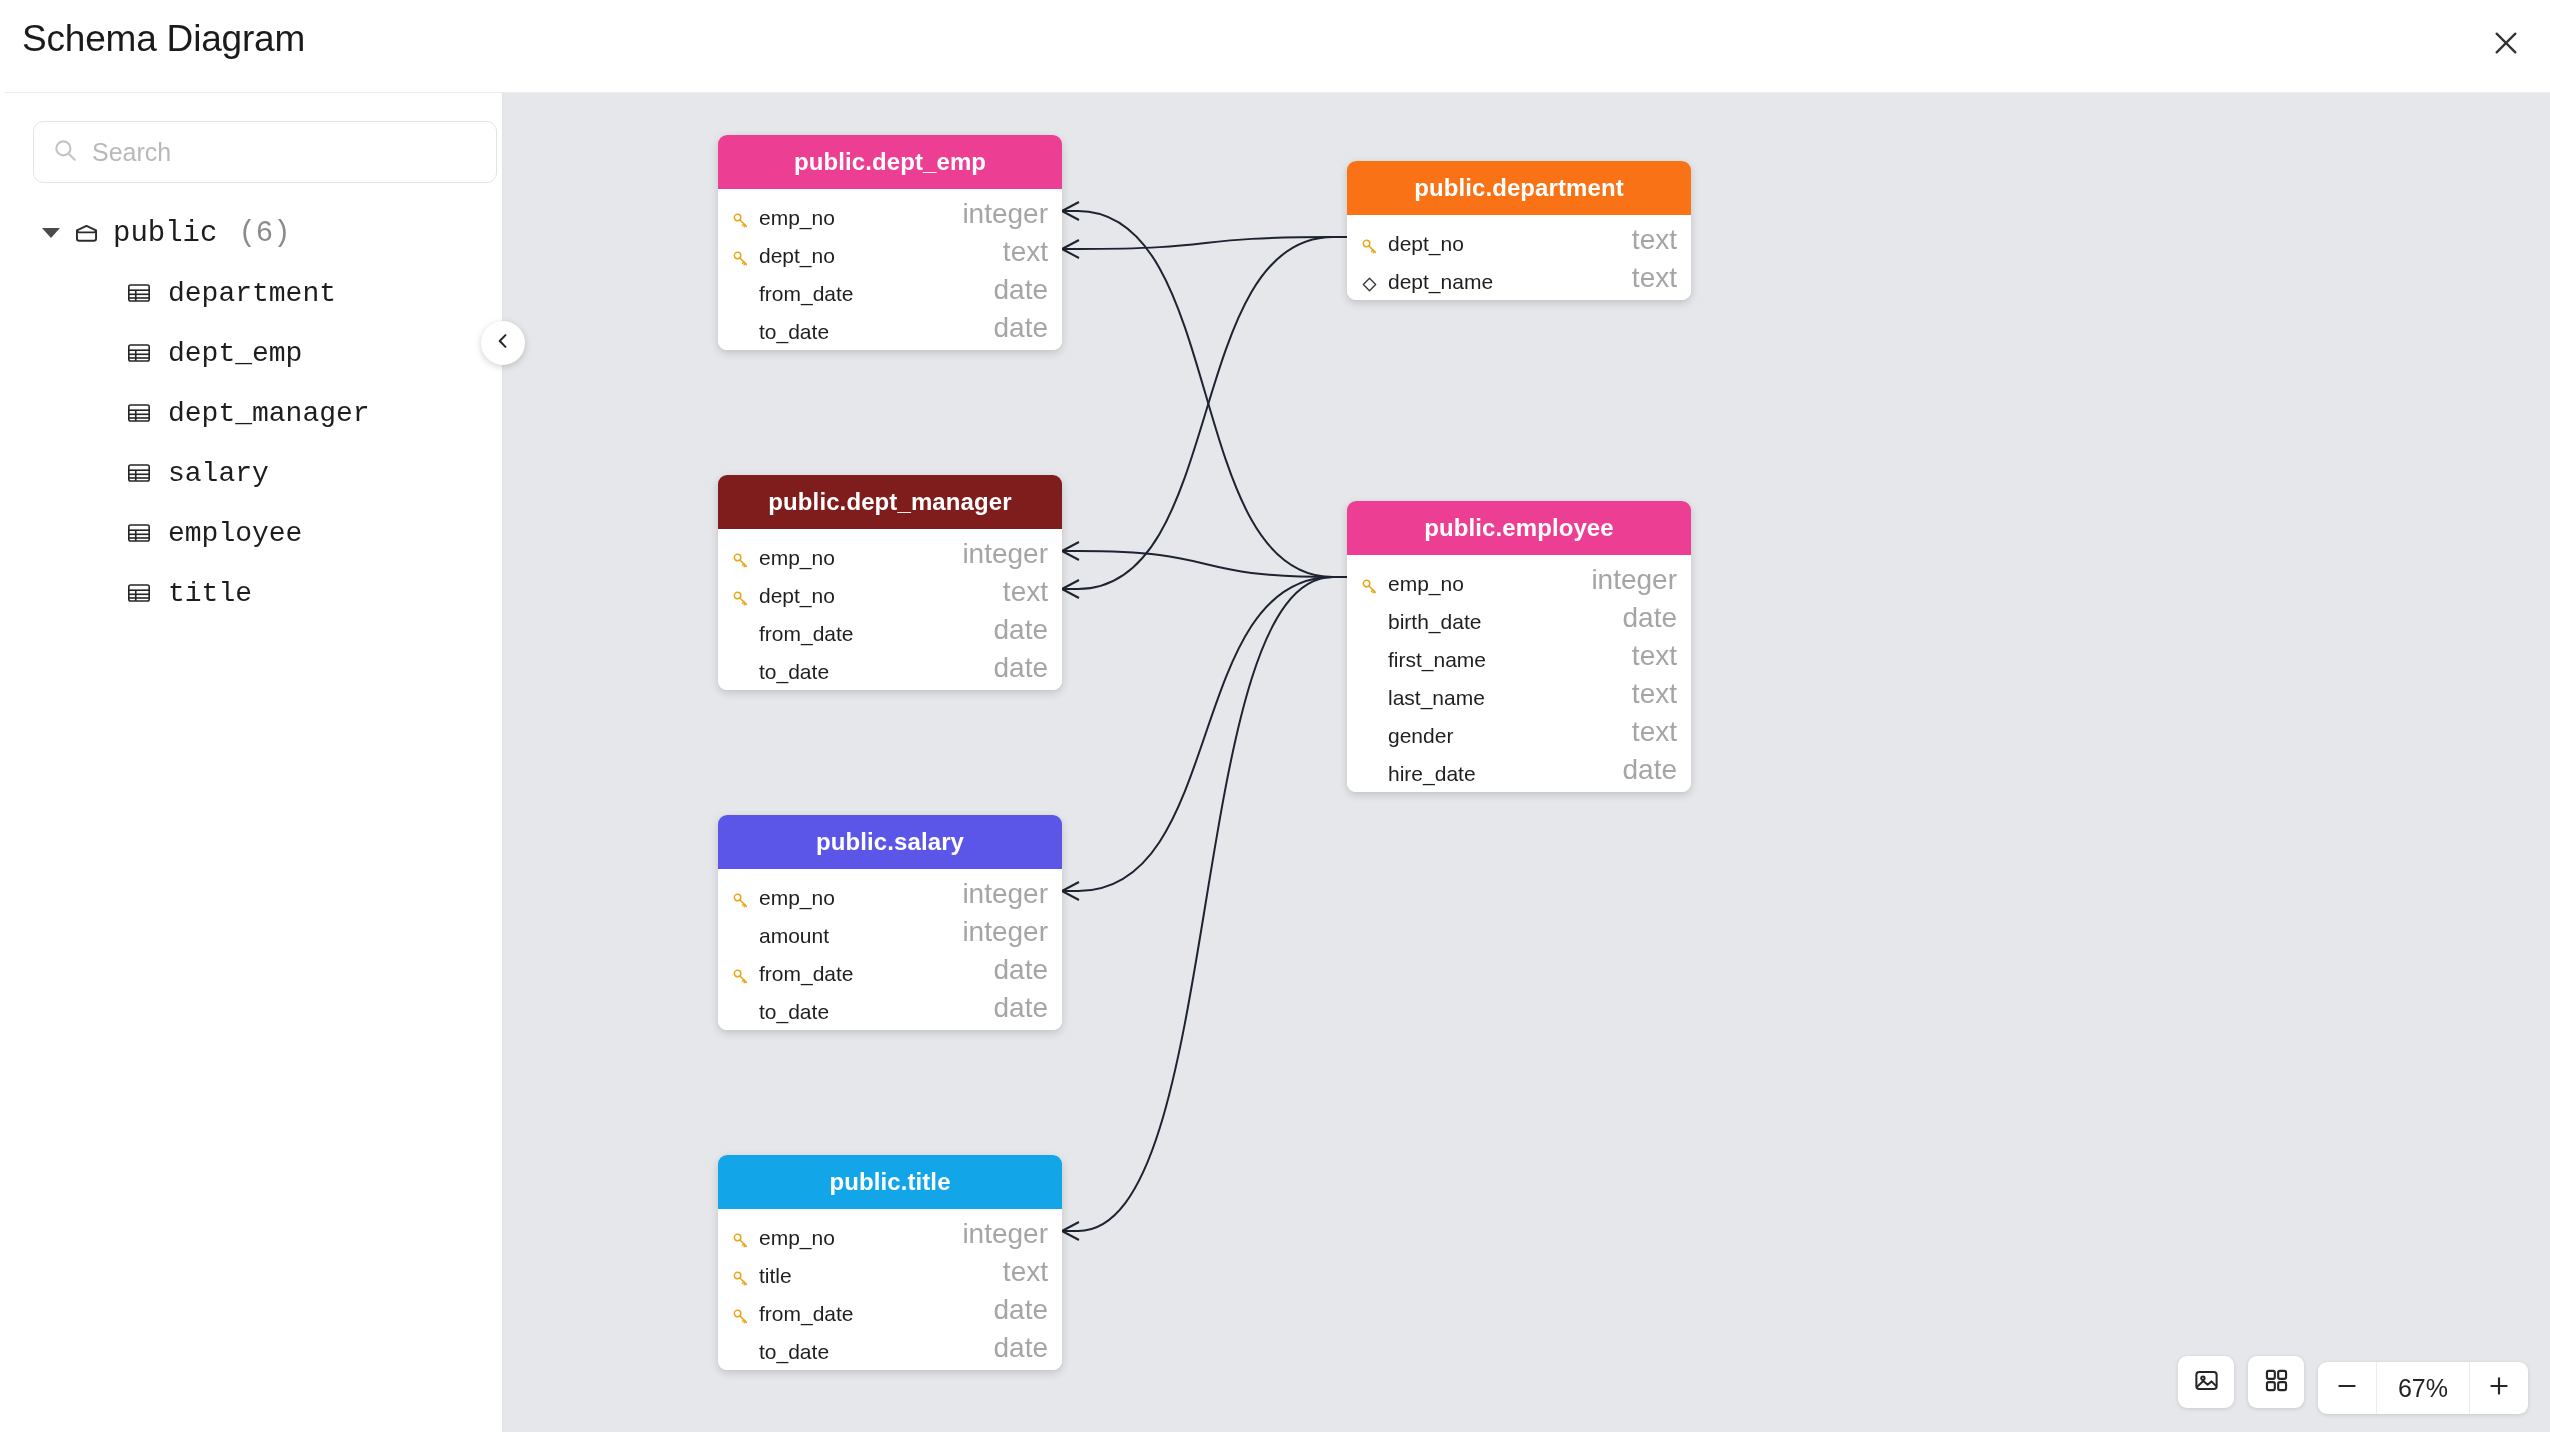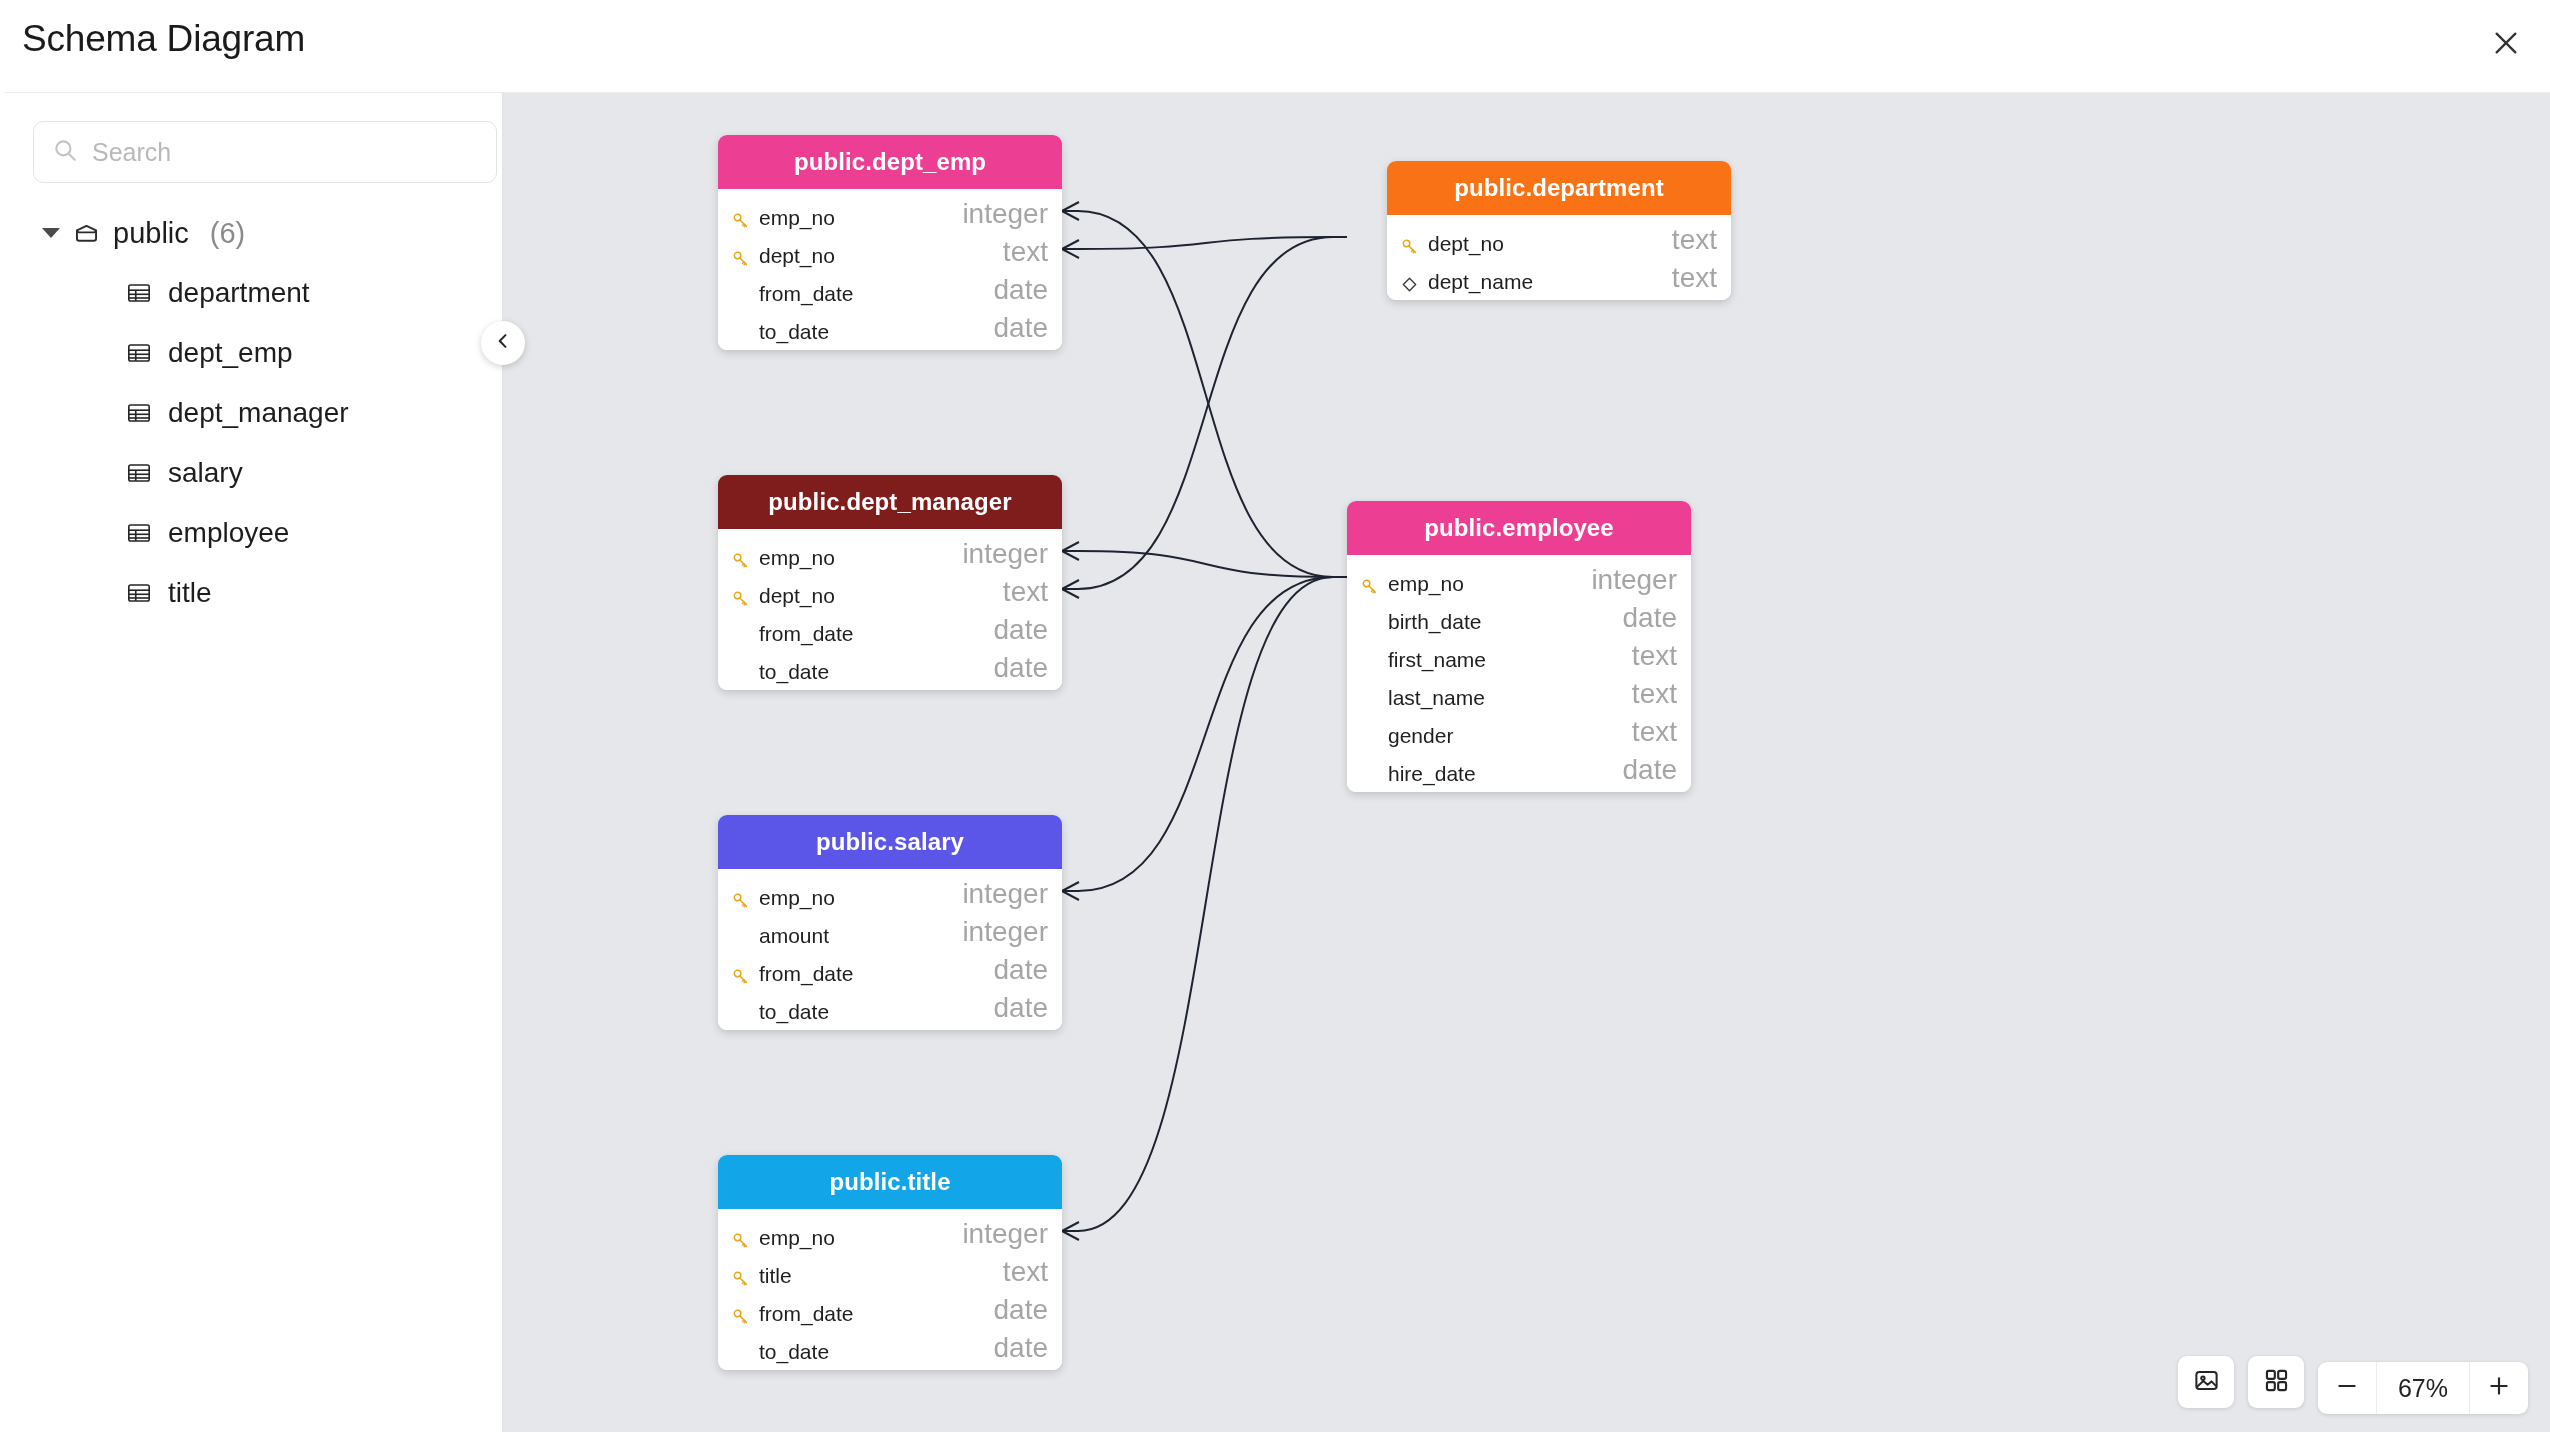--- a/index.html
+++ b/index.html
@@ -43,21 +43,21 @@
     background:#fff;
   }
   .search-box svg { width:26px; height:26px; flex:0 0 auto; }
   .search-input {
     border:none; outline:none; background:transparent;
     font-family:"Liberation Sans", sans-serif;
     font-size:25px; color:#2b2b2b; width:100%;
   }
   .search-input::placeholder { color:#b9b9b9; }
 
-  .tree { position:absolute; left:0; top:110px; width:503px; }
+  .tree { position:absolute; left:0; top:110px; width:503px;font-family:Liberation Mono, monospace; }
   .tree-schema {
     display:flex; align-items:center; gap:13px;
     height:60px; padding-left:42px; cursor:pointer;
   }
   .caret { width:0;height:0; border-left:9px solid transparent; border-right:9px solid transparent;
            border-top:10px solid #4a4a4a; flex:0 0 auto; }
   .schema-icon svg { width:27px; height:27px; display:block; }
   .schema-label { font-size:29px; color:#1d1d1d; }
   .schema-count { font-size:29px; color:#8b8b8b; margin-left:8px; }
 
@@ -315,21 +315,21 @@
                 <span class="trow-name">from_date</span>
                 <span class="trow-type">date</span>
               </div>
               <div class="trow">
                 <span class="trow-ic blank"></span>
                 <span class="trow-name">to_date</span>
                 <span class="trow-type">date</span>
               </div>
             </div>
           </div>
-          <div class="tnode" style="left: 884px; top: 68px;">
+          <div class="tnode" style="left: 844px; top: 68px;">
             <div class="tnode-head" style="background:#f97316">public.department</div>
             <div class="tnode-rows">
               <div class="trow">
                 <span class="trow-ic">
                   <svg viewBox="0 0 24 24" fill="none" stroke="#e8a71b" stroke-width="1.9" stroke-linecap="round" stroke-linejoin="round">
                     <circle cx="8.3" cy="8.3" r="4.1"></circle>
                     <path d="M11.3 11.3 L19.4 19.4"></path>
                     <path d="M16.4 16.4 L14.5 18.3"></path>
                     <path d="M18.2 18.2 L16.6 19.9"></path>
                   </svg>

